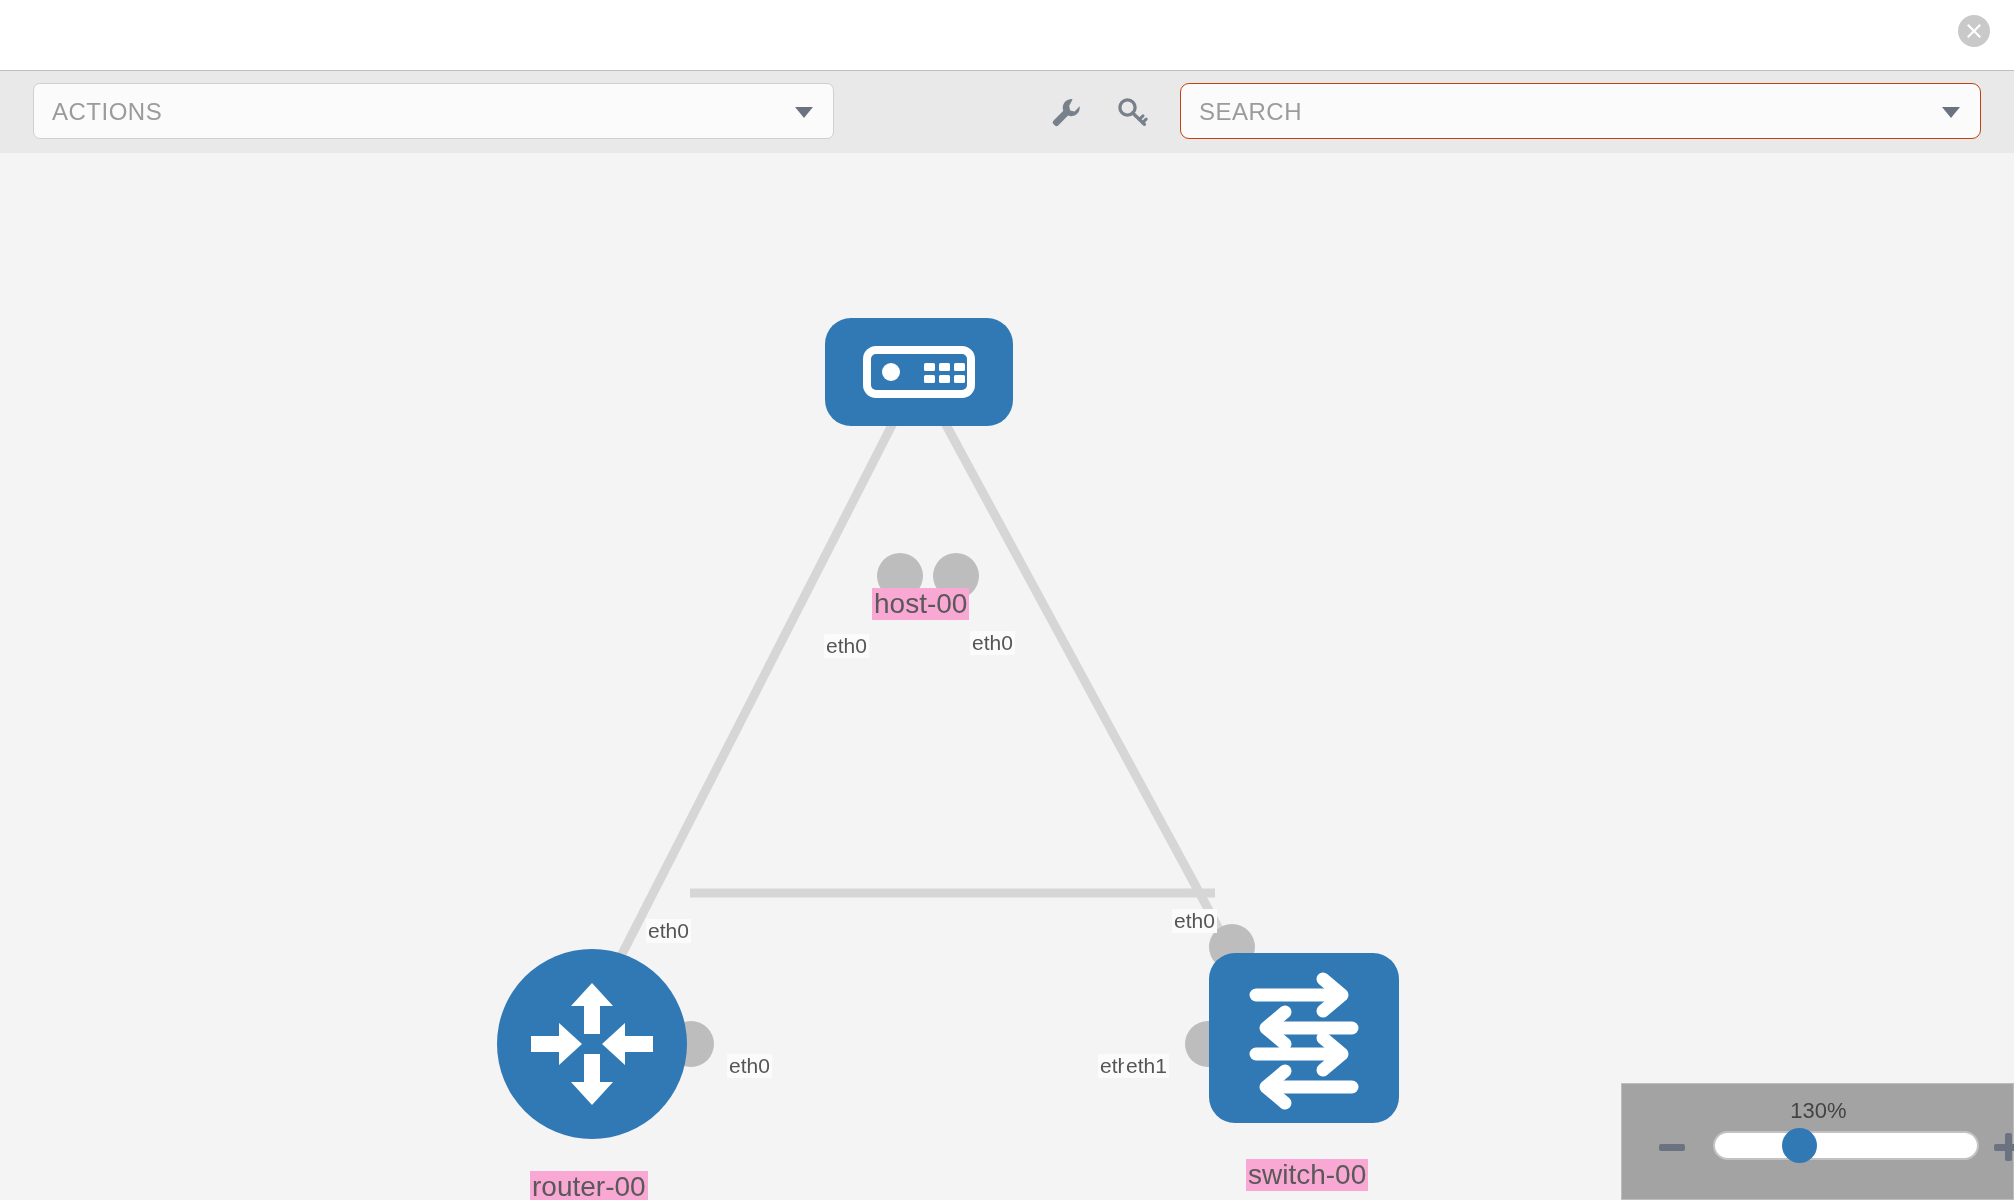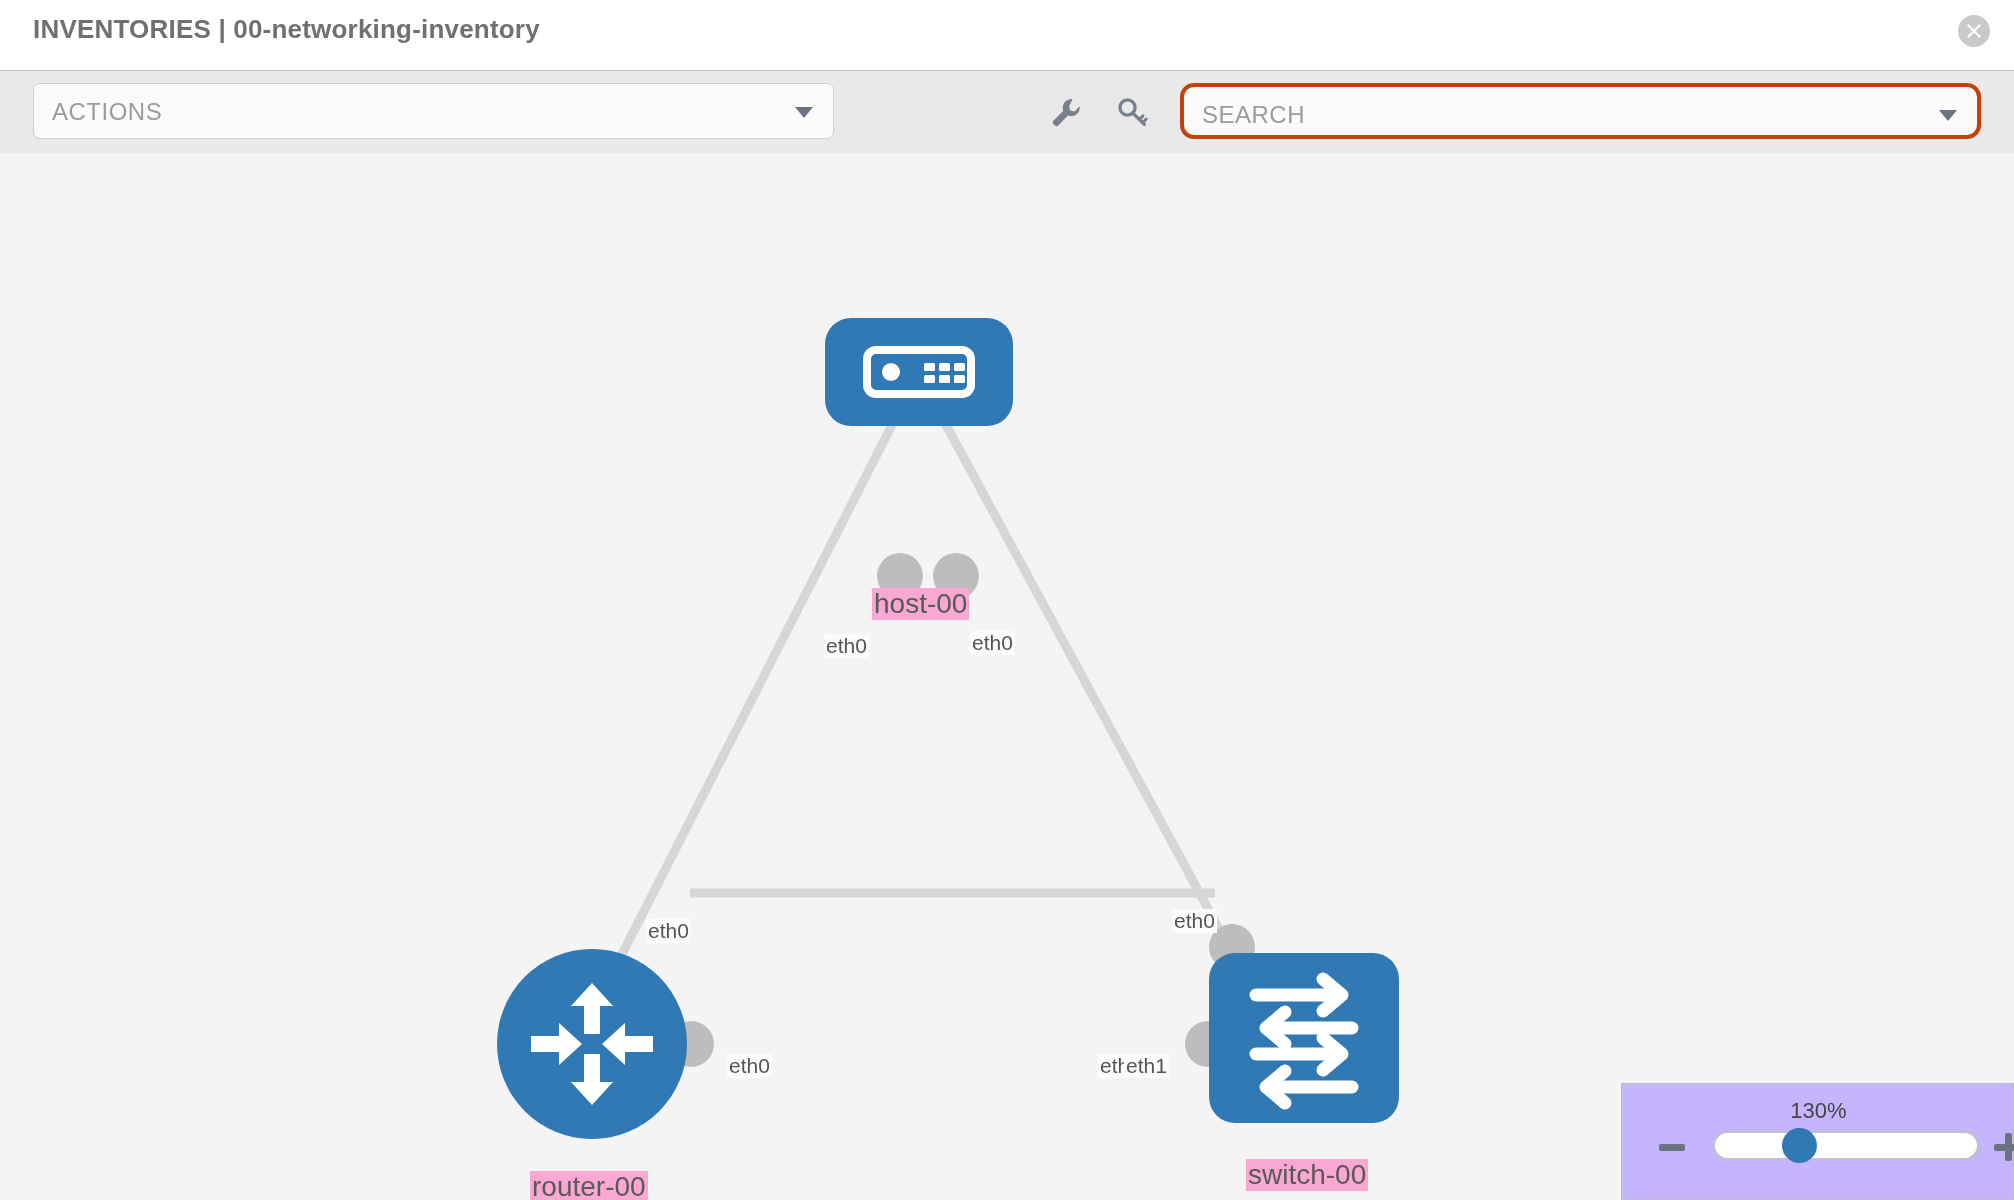--- a/index.html
+++ b/index.html
@@ -62,22 +62,22 @@
     position: absolute; top: 24px;
     width: 34px; height: 34px; cursor: pointer;
   }
   .tool-icon.wrench { left: 1048px; }
   .tool-icon.key    { left: 1116px; }
 
   .search-select {
     position: absolute; left: 1180px; top: 12px;
     width: 801px; height: 56px;
     background: #fbfbfb;
-    border: 4px solid #c2410c;
-    border-radius: 14px;
+    border: 1px solid #c2410c;
+    border-radius: 9px;
     padding-left: 14px;
   }
   .search-select .ph {
     position: absolute; left: 18px; top: 14px;
     font-size: 24px; color: #9b9b9b; letter-spacing: 0.5px;
   }
 
   
   .canvas {
     position: absolute; left: 0; top: 153px;
@@ -131,21 +131,21 @@
     background: #fbfbfb;
     white-space: nowrap;
     padding: 0 2px;
     margin-top: 30px;
   }
 
   
   .zoom-panel {
     position: absolute; left: 1621px; top: 1083px;
     width: 393px; height: 117px;
-    background: #c4b5fd;
+    background: #a3a3a3;
     border: 1px solid #bdbdbd;
   }
   .zoom-level {
     position: absolute; left: 0; top: 14px;
     width: 393px; text-align: center;
     font-size: 22px; color: #444444;
   }
   .zoom-minus {
     position: absolute; left: 37px; top: 60px;
     width: 26px; height: 7px; background: #6b7280; border-radius: 2px;
@@ -169,21 +169,20 @@
   .zoom-plus::before, .zoom-plus::after {
     content: ""; position: absolute; background: #6b7280; border-radius: 2px;
   }
   .zoom-plus::before { left: 0; top: 11px; width: 28px; height: 7px; }
   .zoom-plus::after  { left: 11px; top: 0; width: 7px; height: 28px; }
 </style>
 </head>
 <body>
 
 <div class="header">
-  <div class="page-title">INVENTORIES | 00-networking-inventory</div>
   <div class="close-btn">
     <svg width="32" height="32" viewBox="0 0 32 32">
       <path d="M10.5 9 L16 14.5 L21.5 9 L23 10.5 L17.5 16 L23 21.5 L21.5 23 L16 17.5 L10.5 23 L9 21.5 L14.5 16 L9 10.5 Z" fill="#ffffff"></path>
     </svg>
   </div>
 </div>
 
 <div class="toolbar">
 
   <div class="actions-select">

